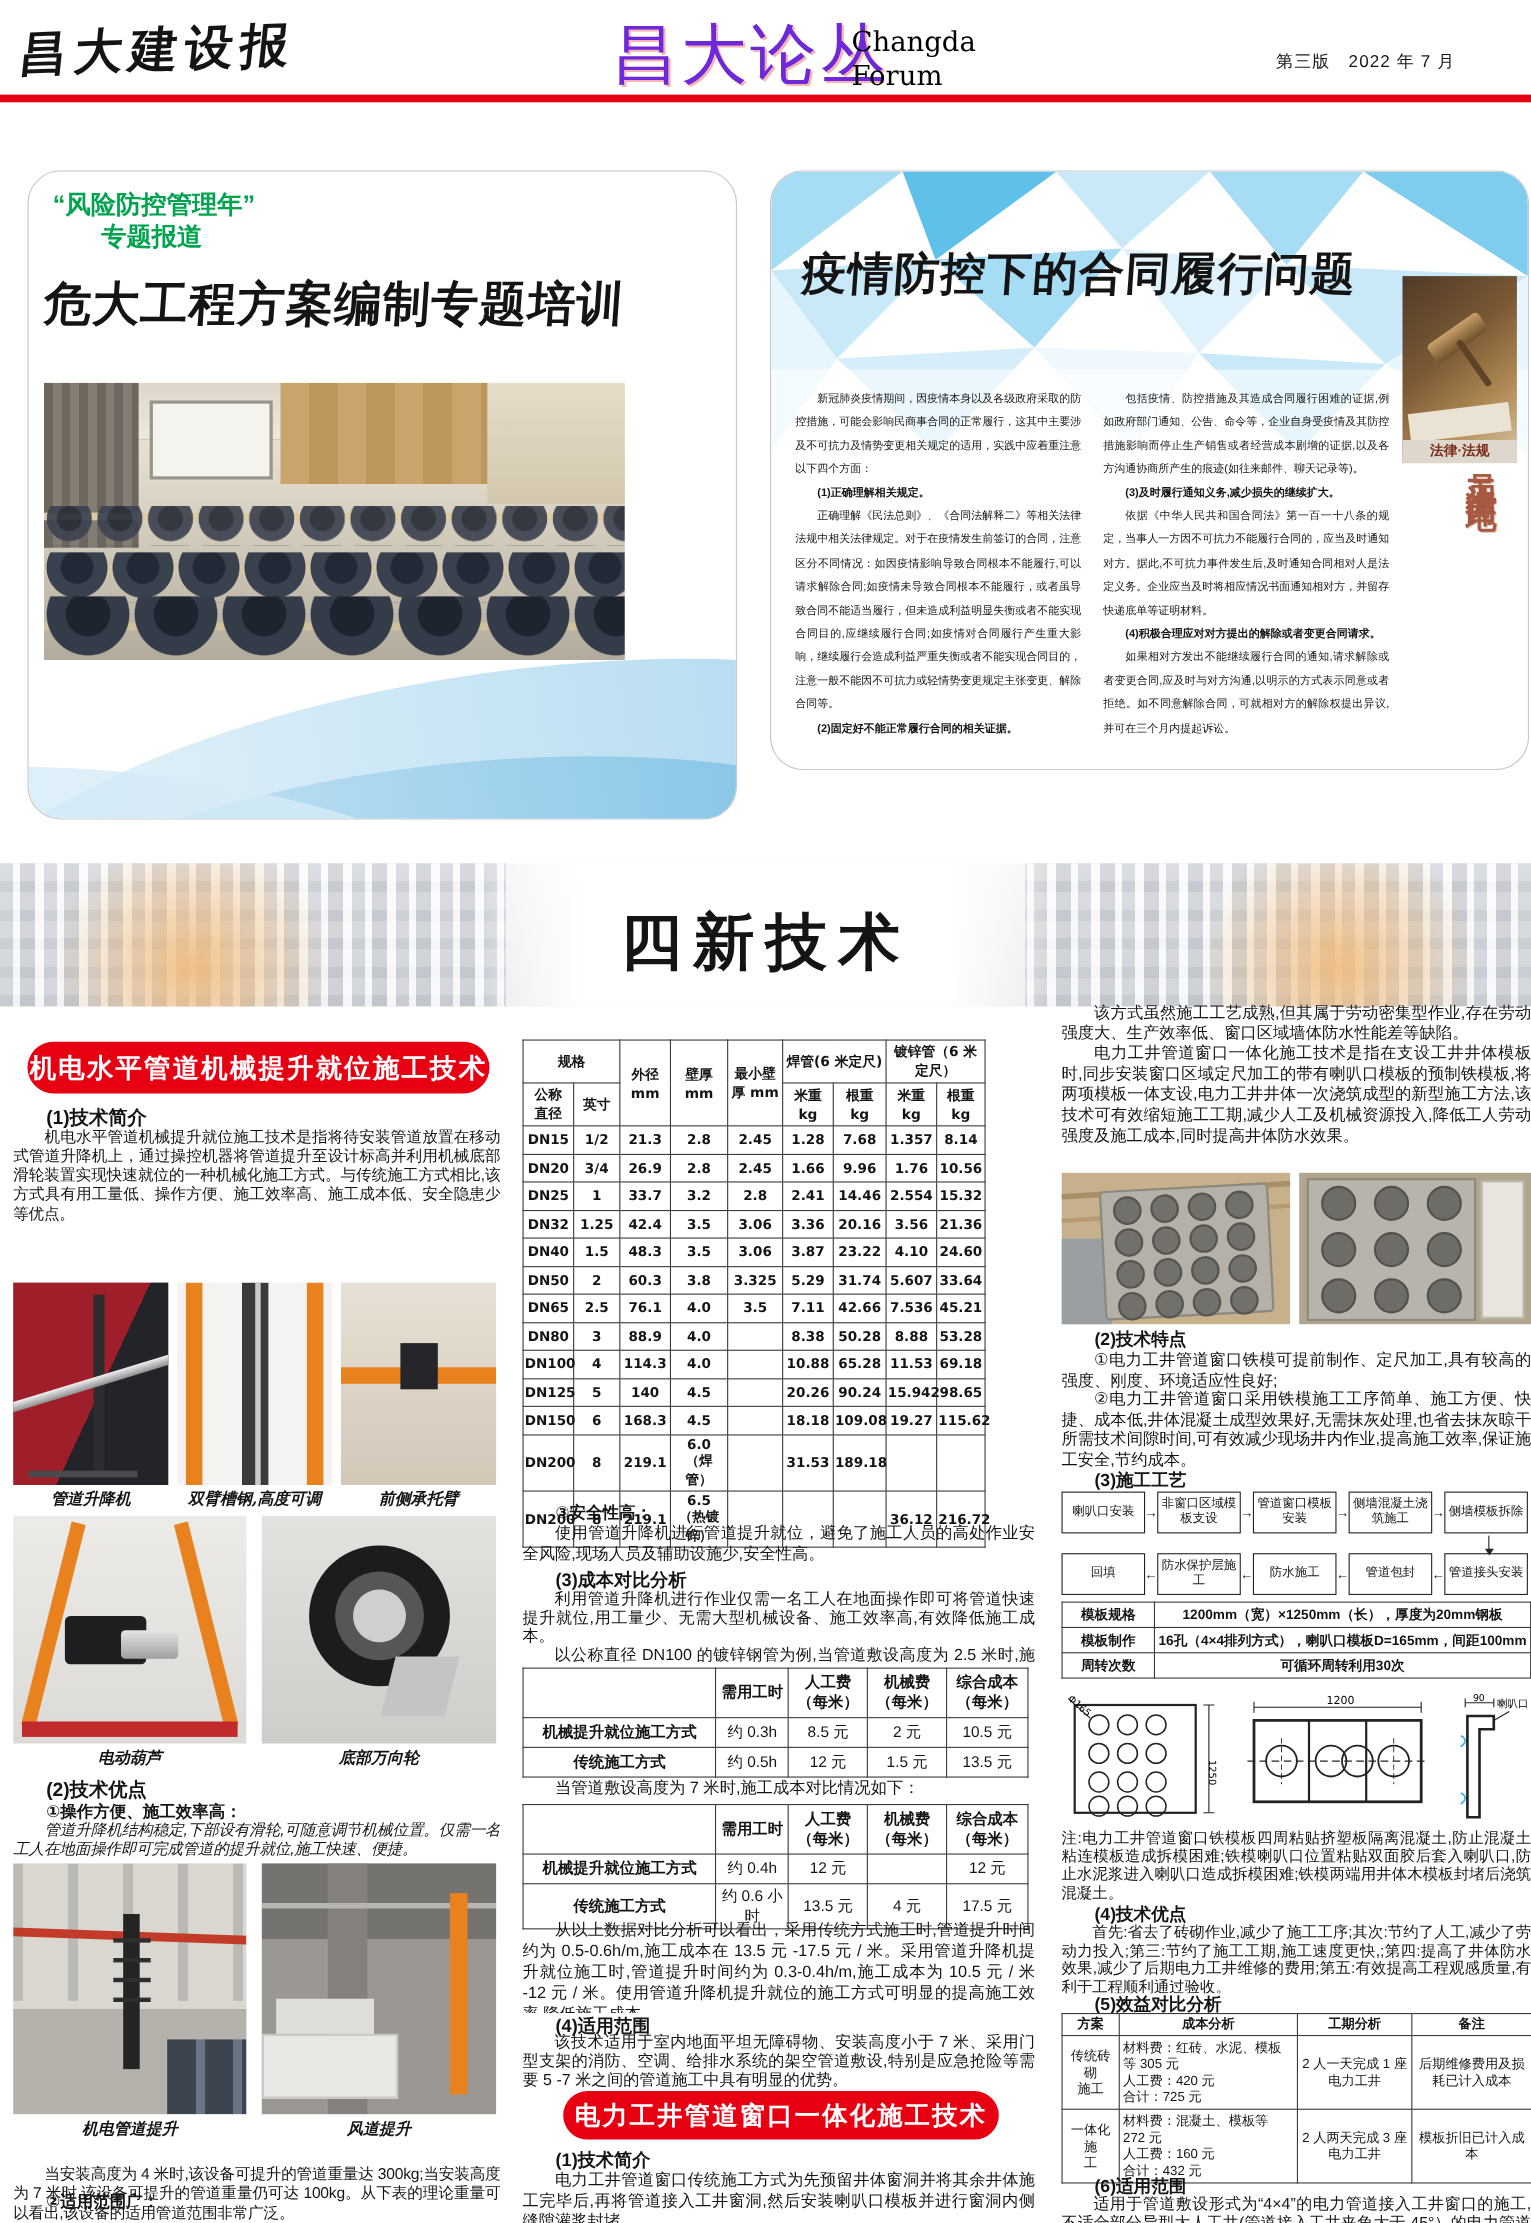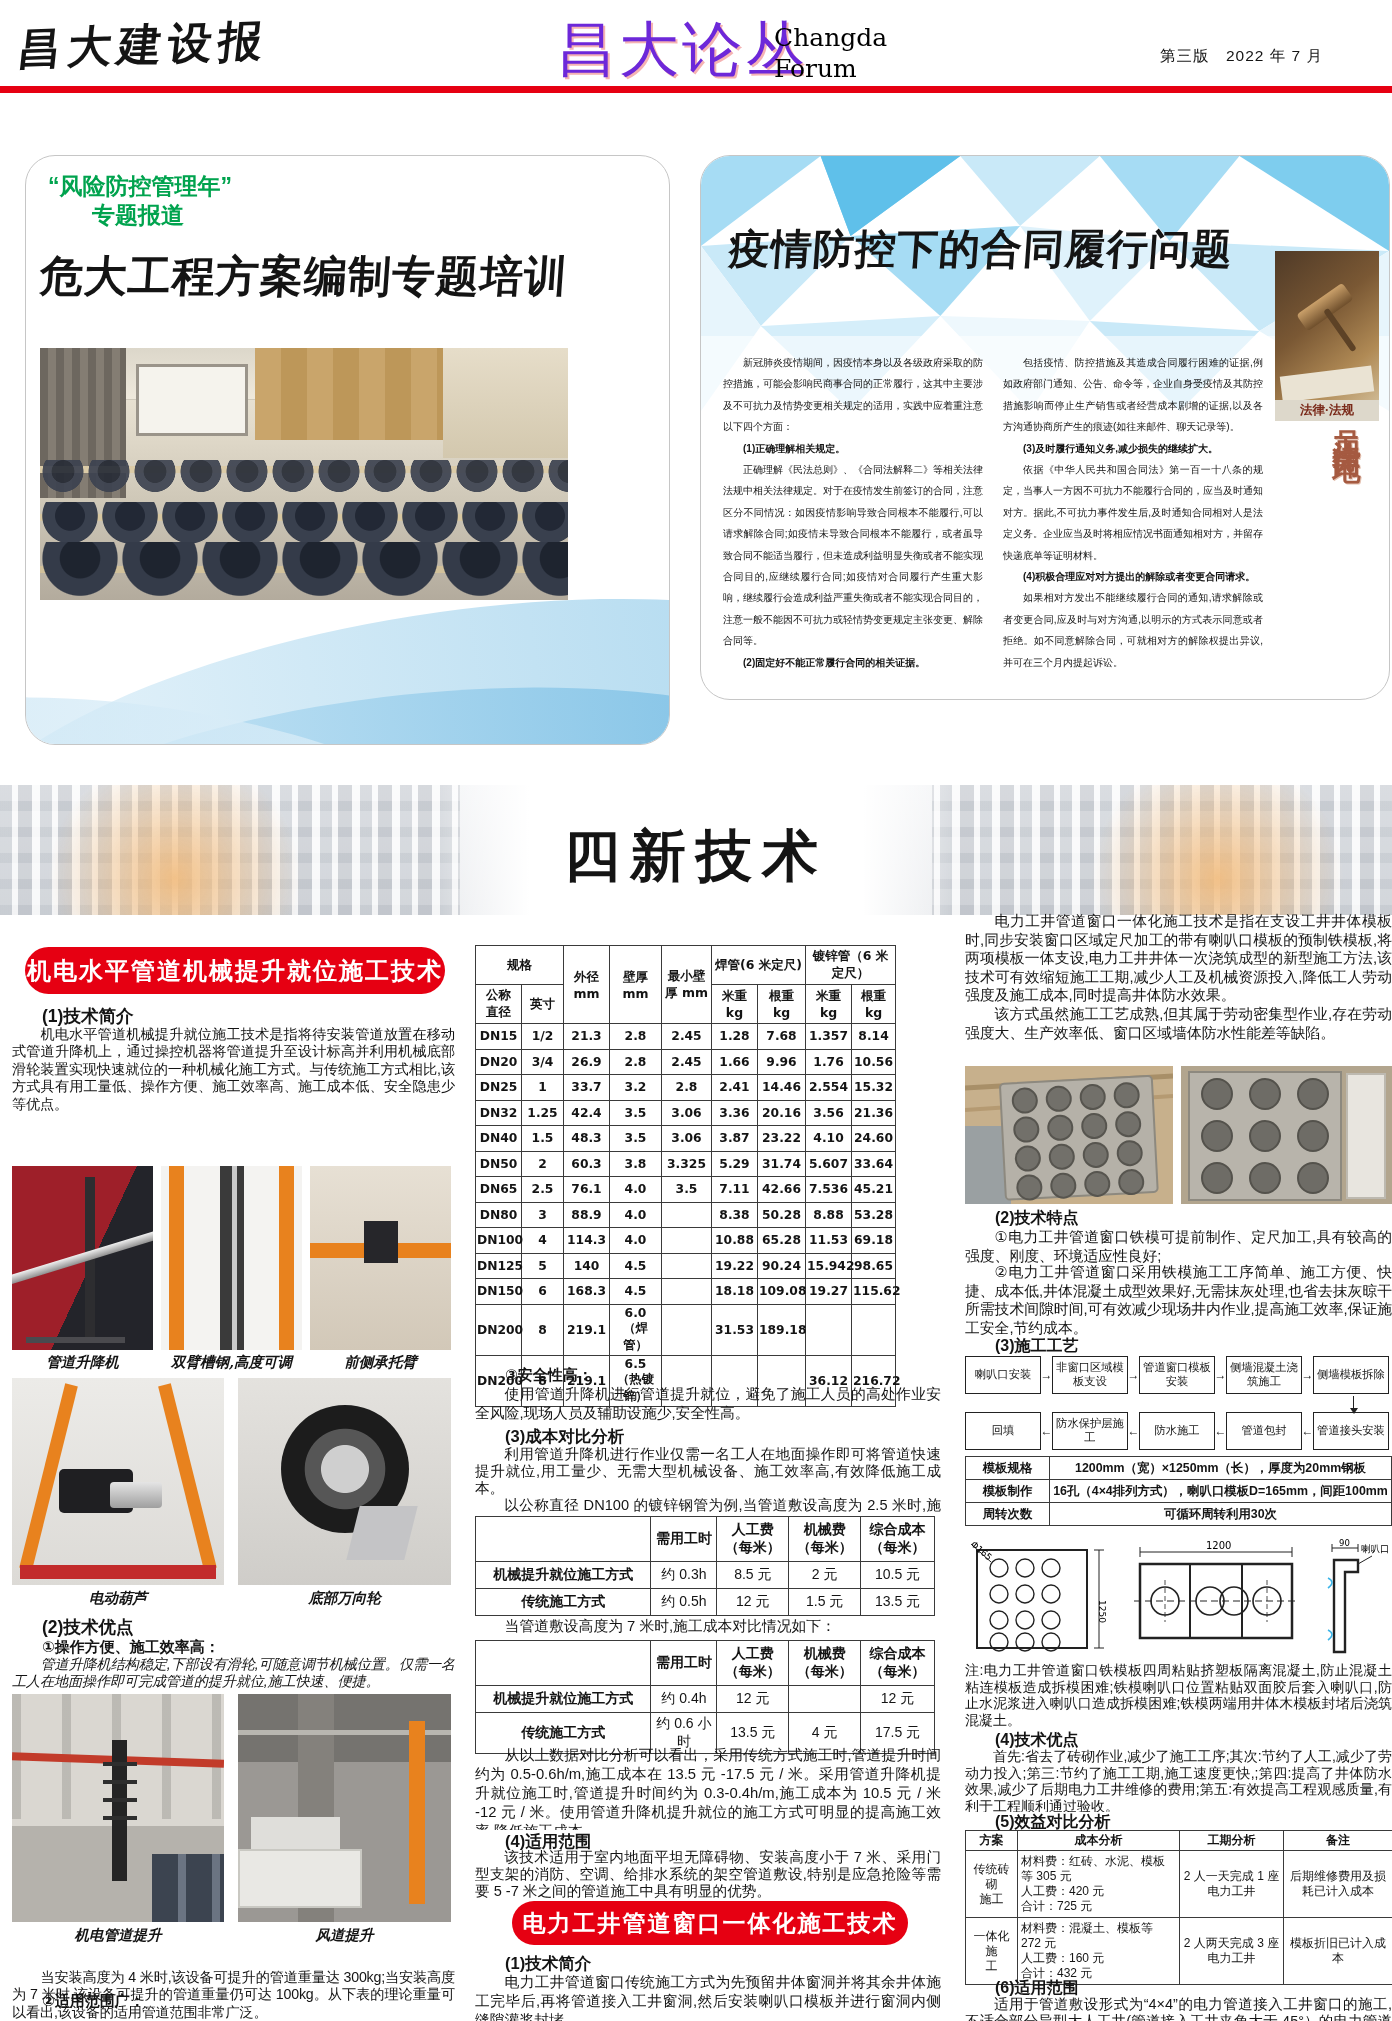--- a/index.html
+++ b/index.html
@@ -488,21 +488,21 @@
         <td>65.28</td>
         <td>11.53</td>
         <td>69.18</td>
       </tr>
       <tr>
         <td>DN125</td>
         <td>5</td>
         <td>140</td>
         <td>4.5</td>
         <td></td>
-        <td>19.22</td>
+        <td>20.26</td>
         <td>90.24</td>
         <td>15.942</td>
         <td>98.65</td>
       </tr>
       <tr>
         <td>DN150</td>
         <td>6</td>
         <td>168.3</td>
         <td>4.5</td>
         <td></td>
@@ -630,22 +630,22 @@
   <p>该技术适用于室内地面平坦无障碍物、安装高度小于 7 米、采用门型支架的消防、空调、给排水系统的架空管道敷设,特别是应急抢险等需要 5 -7 米之间的管道施工中具有明显的优势。</p>
 </div>
 
 <div class="pill" id="pill2">电力工井管道窗口一体化施工技术</div>
 <div class="hnum" style="left:475px; top:1953px; font-size:16.5px;">(1)技术简介</div>
 <div class="tcol mcol-text" style="left:475px; top:1973px; width:466px; height:48px; line-height:19px;">
   <p>电力工井管道窗口传统施工方式为先预留井体窗洞并将其余井体施工完毕后,再将管道接入工井窗洞,然后安装喇叭口模板并进行窗洞内侧缝隙灌浆封堵。</p>
 </div>
 
 <div class="tcol rcol-text" style="left:965px; top:912px; width:427px; height:150px;">
+  <p>该方式虽然施工工艺成熟,但其属于劳动密集型作业,存在劳动强度大、生产效率低、窗口区域墙体防水性能差等缺陷。</p>
   <p>电力工井管道窗口一体化施工技术是指在支设工井井体模板时,同步安装窗口区域定尺加工的带有喇叭口模板的预制铁模板,将两项模板一体支设,电力工井井体一次浇筑成型的新型施工方法,该技术可有效缩短施工工期,减少人工及机械资源投入,降低工人劳动强度及施工成本,同时提高井体防水效果。</p>
-  <p>该方式虽然施工工艺成熟,但其属于劳动密集型作业,存在劳动强度大、生产效率低、窗口区域墙体防水性能差等缺陷。</p>
 </div>
 
 <svg class="draw" style="left:965px; top:1066px; width:208px; height:138px;" viewBox="0 0 208 138">
   <rect width="208" height="138" fill="#c7b08c"></rect>
   <line x1="0" y1="22" x2="208" y2="10" stroke="#a88f68" stroke-width="5"></line>
   <line x1="0" y1="44" x2="208" y2="30" stroke="#b59a72" stroke-width="4"></line>
   <rect x="0" y="60" width="46" height="78" fill="#9aa0a2"></rect>
   <g transform="rotate(-3 110 75)">
     <rect x="38" y="14" width="152" height="116" rx="4" fill="#b5b1a8" stroke="#8d897f" stroke-width="2"></rect>
     <g fill="#72706a" stroke="#57554f" stroke-width="2">

